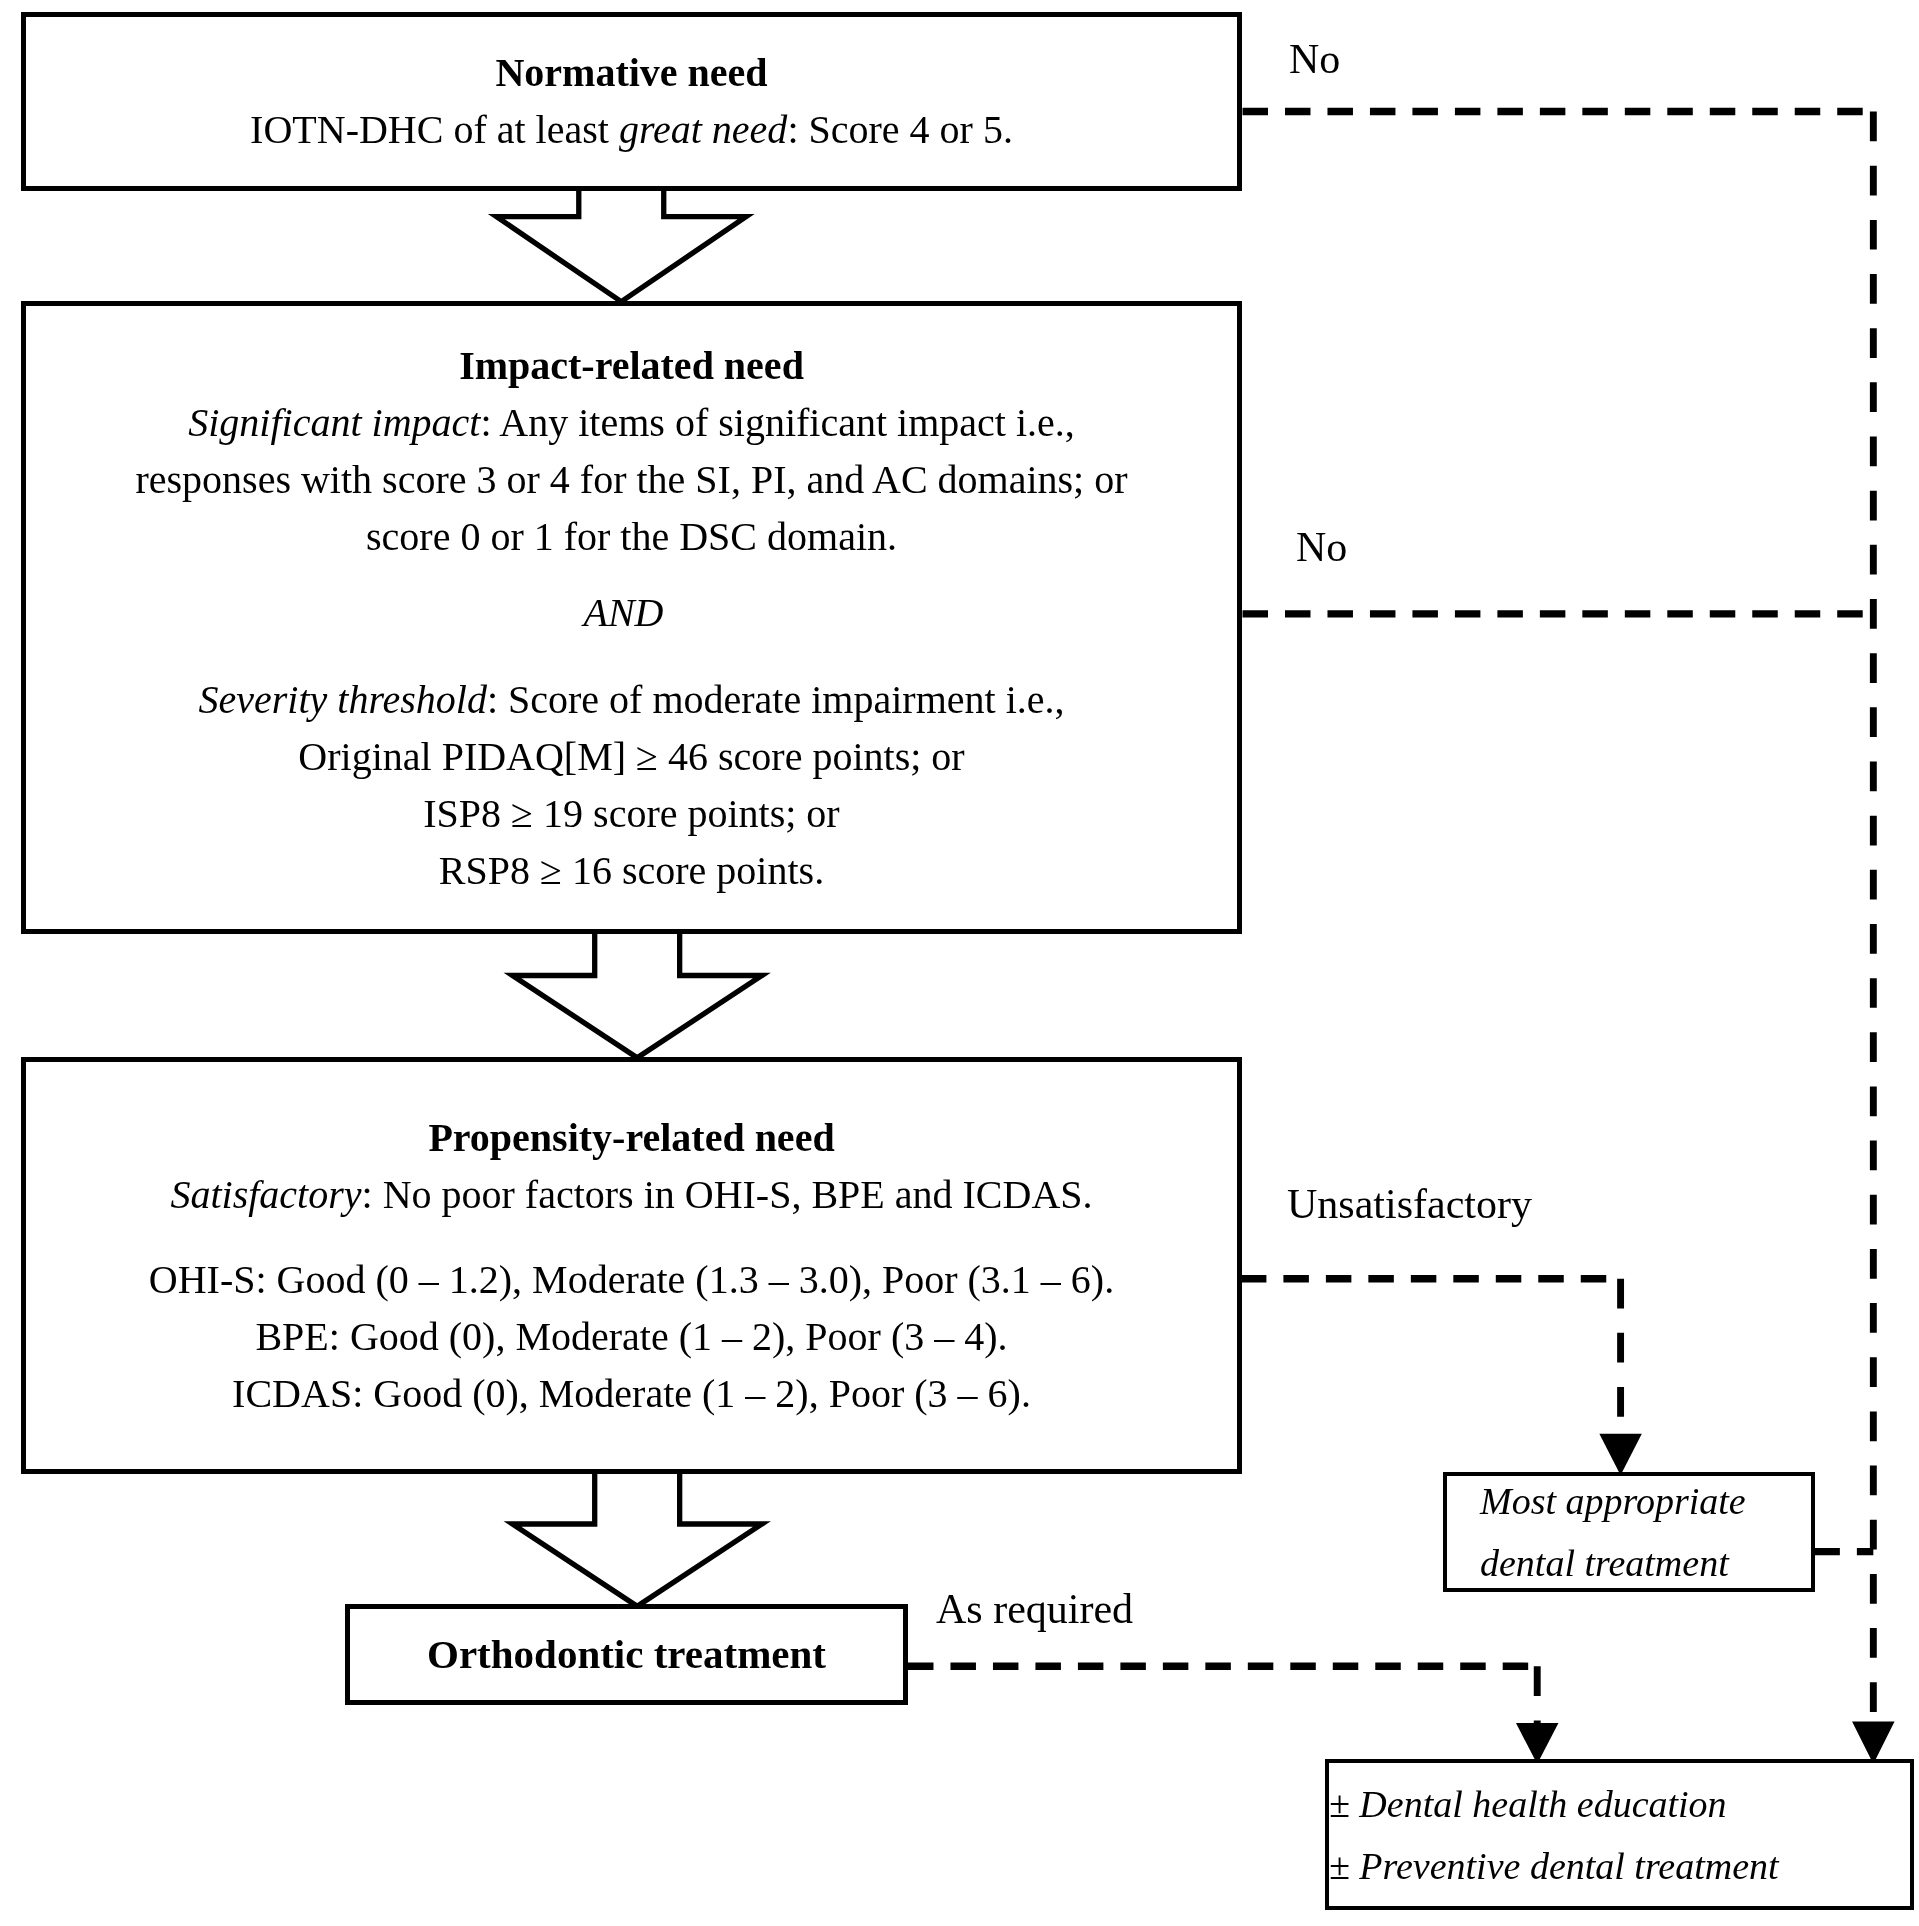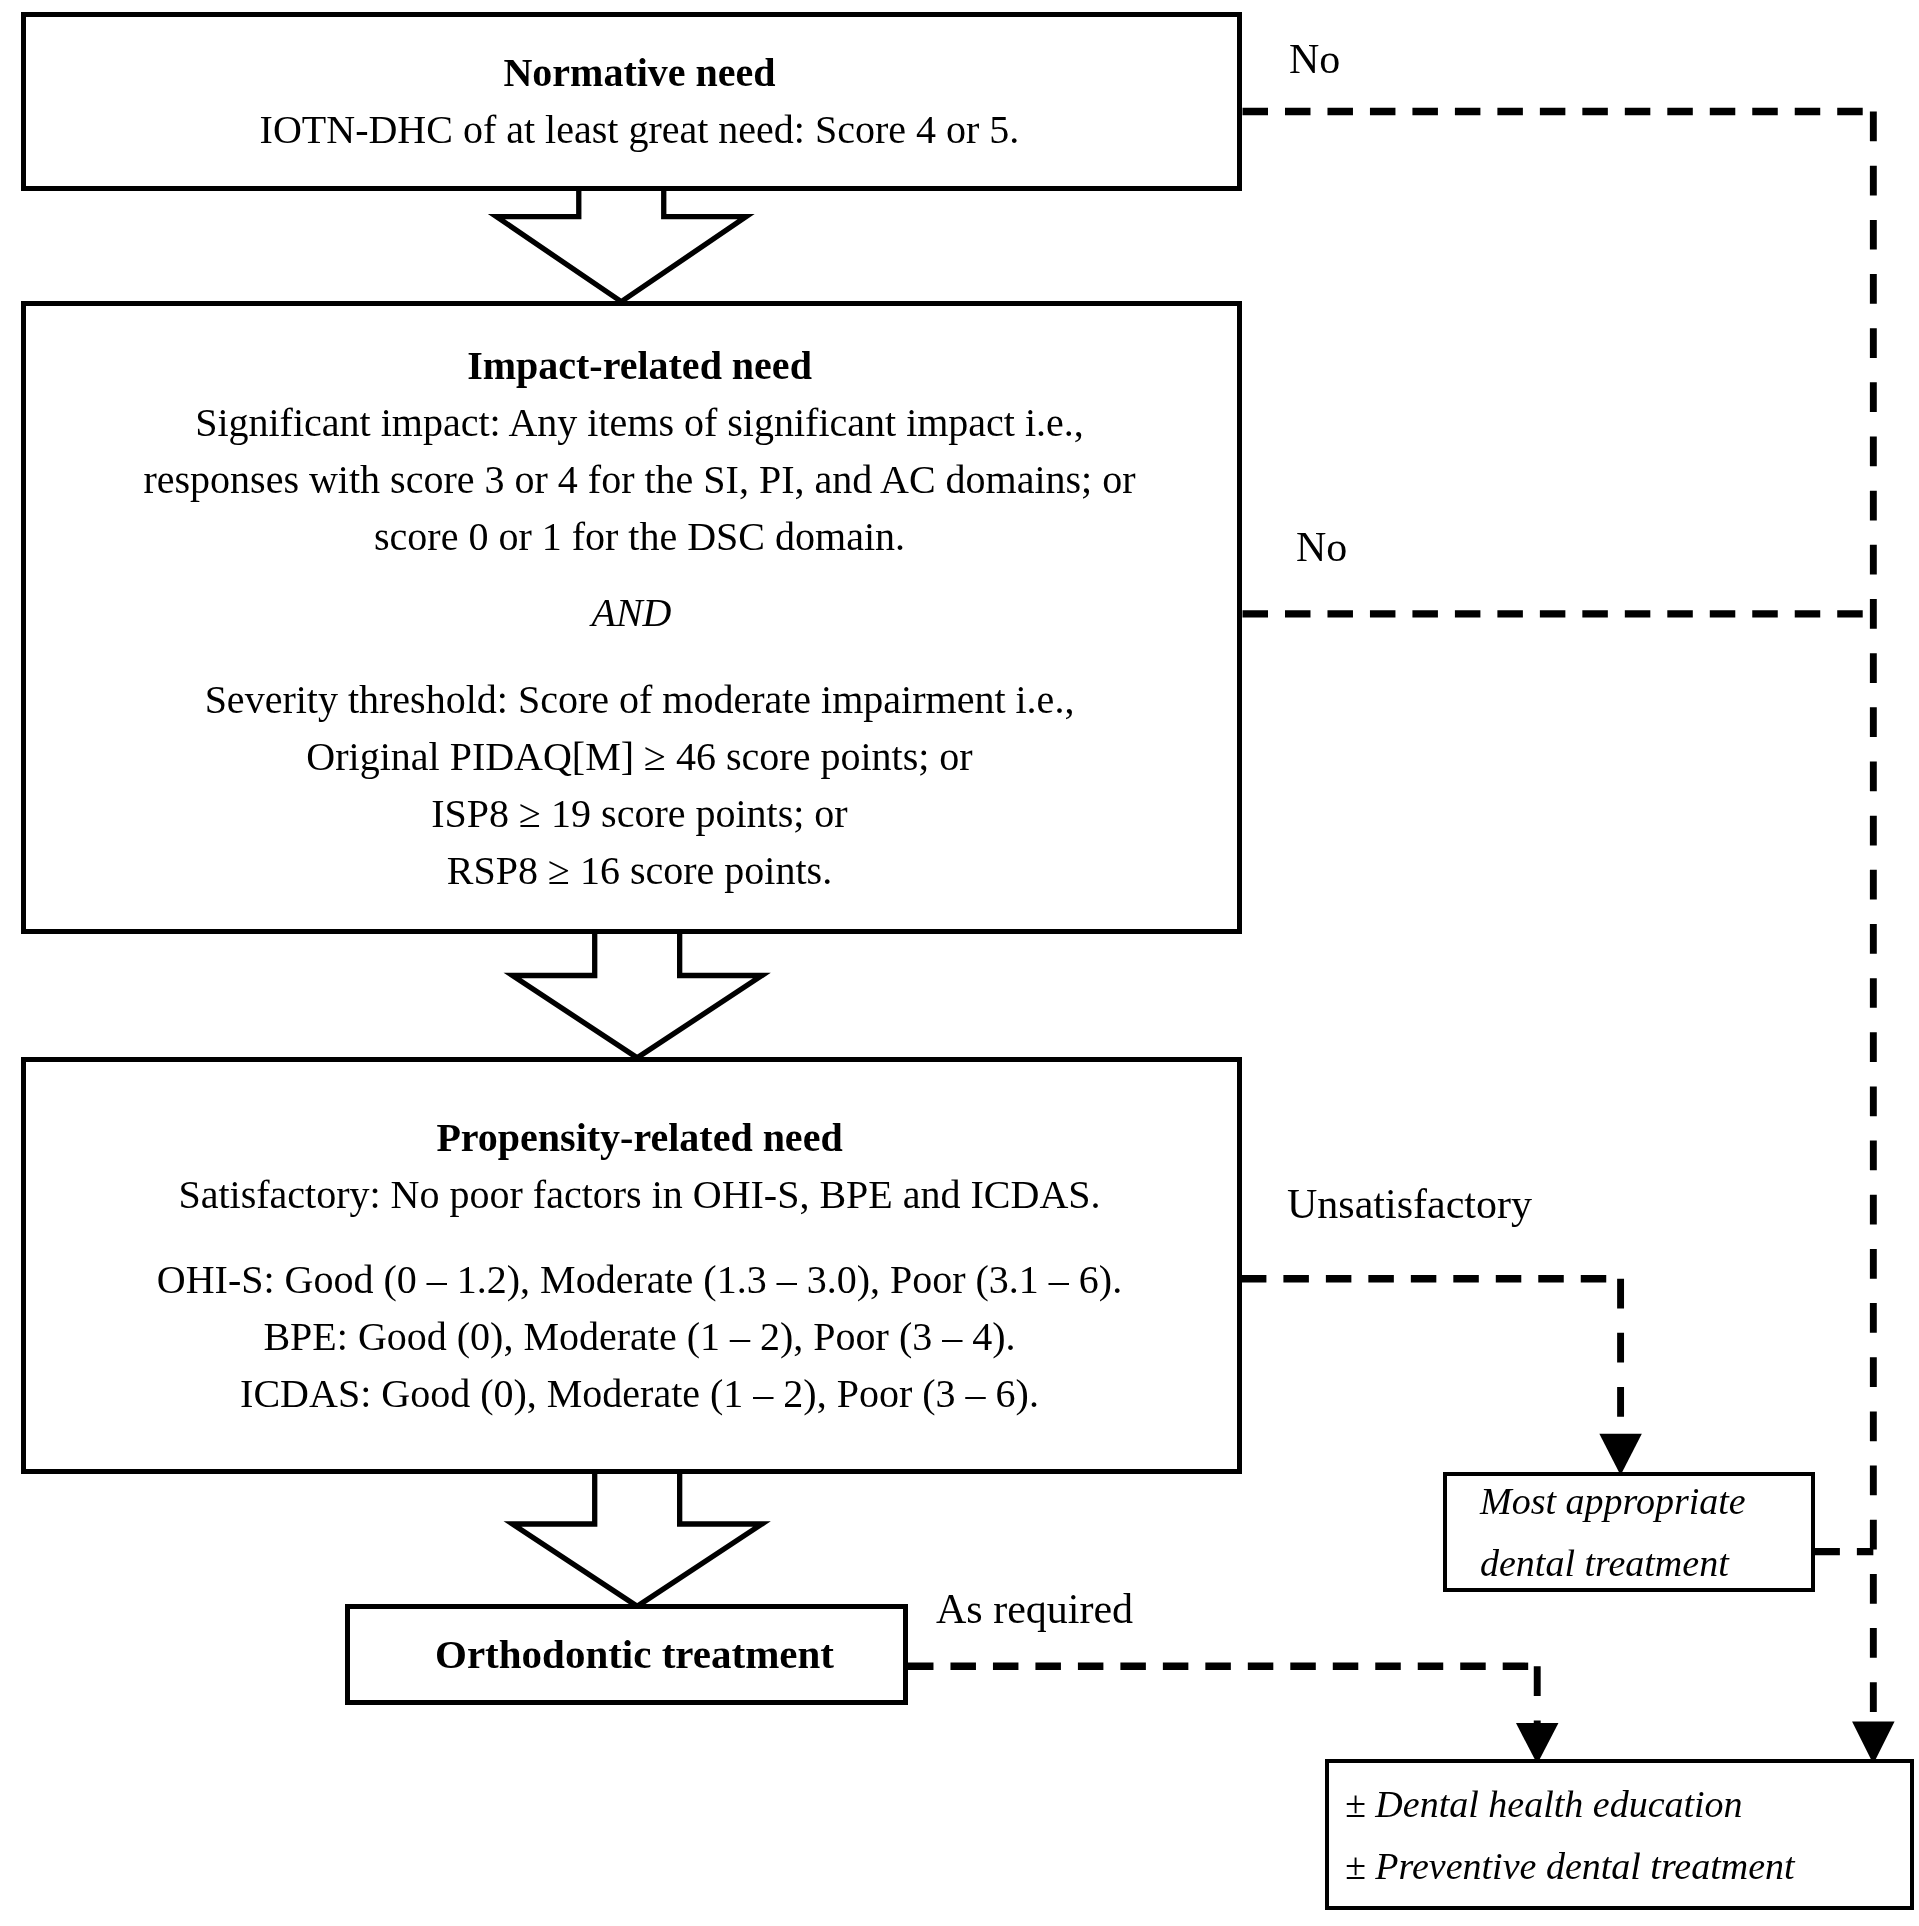--- a/index.html
+++ b/index.html
@@ -23,24 +23,23 @@
   .box {
     position: absolute;
     background: #ffffff;
     border: 5.8px solid #000000;
     display: flex;
     flex-direction: column;
     justify-content: center;
     align-items: center;
     text-align: right;
     line-height: 57px;
-    padding-left: 16px;
   }
   .box-title { font-weight: bold; }
-  .italic { }
+  .italic { font-style: italic; }
   .and-line { font-style: italic; margin: 19px 16px 30px 0; }
   .gap-top { margin-top: 28px; }
 
   #box-normative   { left: 21px;   top: 11.7px;   width: 1221px; height: 179px; }
   #box-impact      { left: 21px;   top: 301px;  width: 1221px; height: 633px; }
   #box-propensity  { left: 21px;   top: 1057px; width: 1221px; height: 417px; }
   #box-orthodontic { left: 345px;  top: 1604px; width: 563px; height: 101px; font-size: 41px; }
   #box-most-appropriate {
     left: 1443px; top: 1472px; width: 372px; height: 120px;
     border-width: 4.8px; font-style: italic; font-size: 38px;

